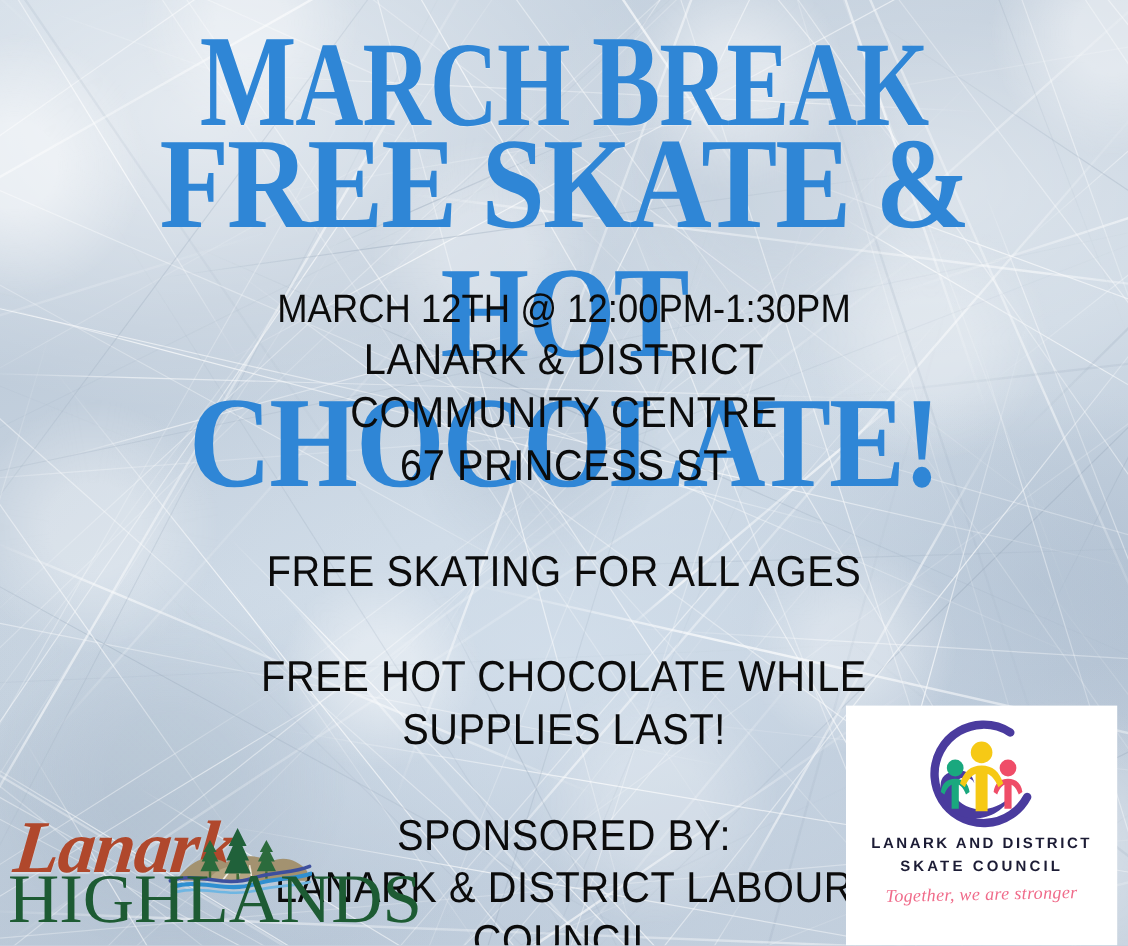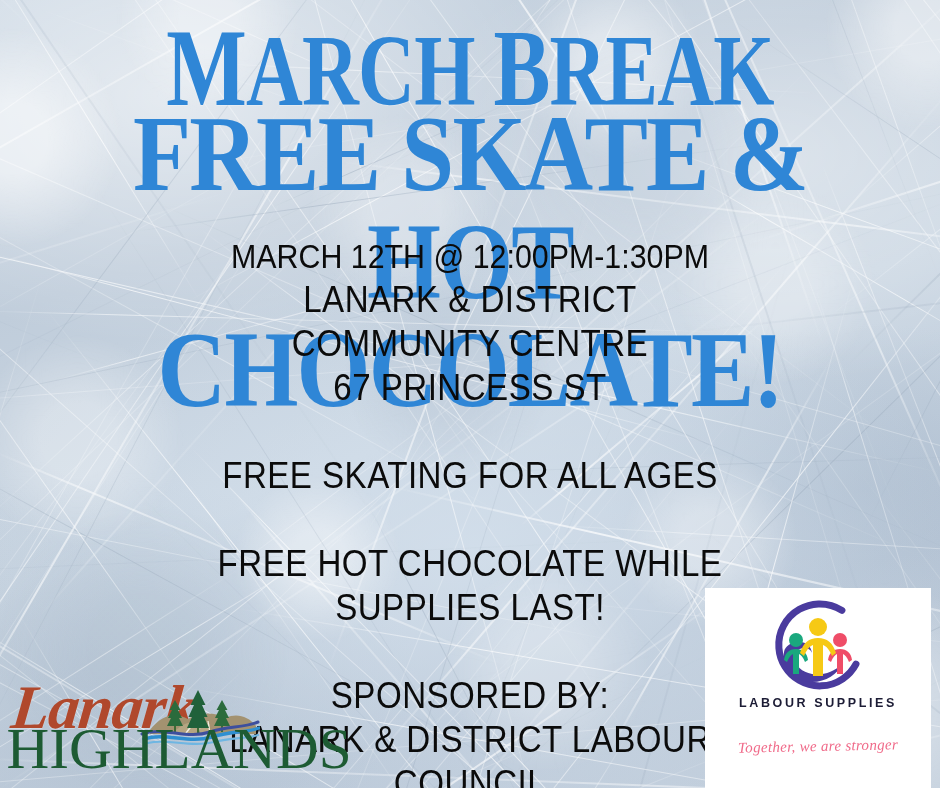--- a/index.html
+++ b/index.html
@@ -421,19 +421,20 @@
         <path d="M78 55 C71 55 67 59 66 66 L69 68 C71 63 73 61 75 60 L75 80 L81 80 L81 60 C83 61 85 63 87 68 L90 66 C89 59 85 55 78 55 Z"></path>
       </g>
 
       <g fill="#f6c915">
         <circle cx="56" cy="33" r="9"></circle>
         <path d="M56 44 C47 44 41 49 38 59 L42 62 C45 55 48 52 51 51 L51 82 L61 82 L61 51 C64 52 67 55 70 62 L74 59 C71 49 65 44 56 44 Z"></path>
       </g>
     </svg>
 
     <div class="lc-name">
-      <div class="ln2">LABOUR SUPPLIES</div>
+      <div class="ln1">LANARK AND DISTRICT</div>
+      <div class="ln2">SKATE COUNCIL</div>
     </div>
 
     <div class="lc-tag">Together, we are stronger</div>
   </div>
 
 </div>
 
 </body></html>

